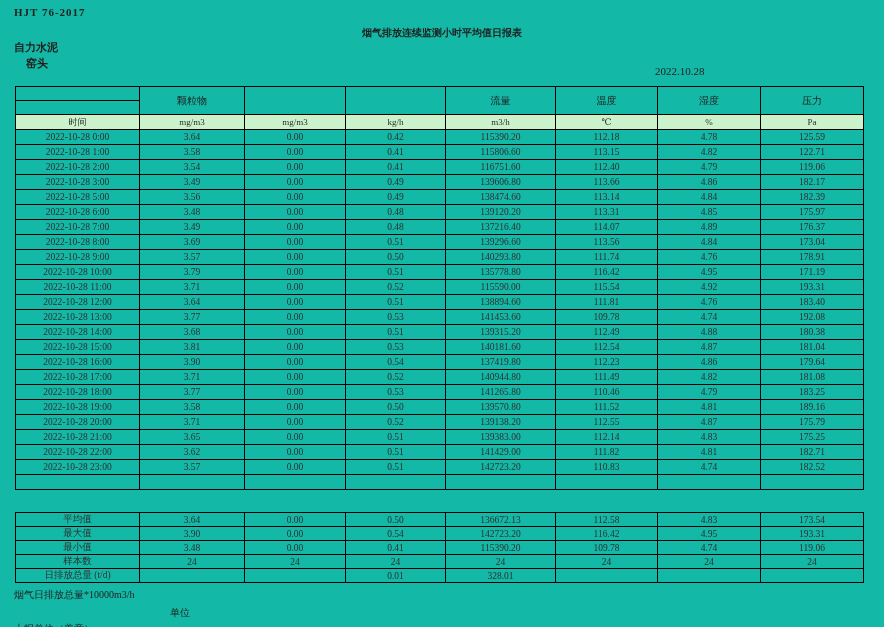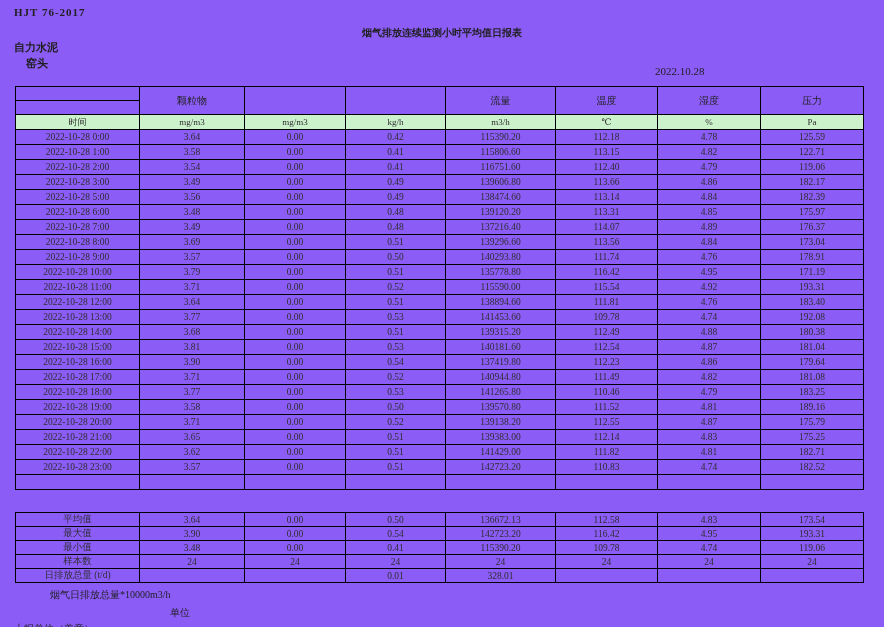--- a/index.html
+++ b/index.html
@@ -1,35 +1,35 @@
 <!DOCTYPE html>
 <html style="--band: #ccf2cc;"><head>
 <meta charset="utf-8">
 <style>
   html,body{margin:0;padding:0;background:#fff;}
-  .page{position:relative;width:884px;height:627px;background:#8b5cf6;overflow:hidden;
+  .page{position:relative;width:884px;height:627px;background:#14b8a6;overflow:hidden;
         font-family:"Liberation Serif","DejaVu Serif",serif;color:#1f1f1f;}
   .doc-code{position:absolute;top:6px;left:14px;font-size:11px;font-weight:bold;letter-spacing:1px;}
   .title{position:absolute;top:26px;left:0;width:884px;text-align:center;font-size:10px;font-weight:bold;}
   .company{position:absolute;top:40px;left:14px;font-size:11px;font-weight:bold;}
   .location{position:absolute;top:56px;left:14px;font-size:11px;font-weight:bold;margin-left:12px;}
   .date{position:absolute;top:57px;left:655px;font-size:11px;margin-top:8px;}
   table{border-collapse:collapse;table-layout:fixed;position:absolute;left:15px;width:848px;}
   .main-table{top:86px;}
   .summary-table{top:512px;}
   td,th{border:1px solid #000;text-align:center;vertical-align:middle;
         font-size:9.5px;font-weight:normal;padding:0;overflow:hidden;white-space:nowrap;color:#2e2e2e;}
   .group-row th{height:27px;font-size:10px;color:#222;}
   .unit-row th{height:14px;background:var(--band,#ccf2cc);font-size:9px;}
   .main-table tbody tr{height:15px;}
   .summary-table tbody tr{height:14px;}
   th.split{padding:0;}
   th.split .half{height:13px;}
   th.split .half.top{border-bottom:1px solid #000;}
-  .footer-note{position:absolute;top:588px;left:14px;font-size:10px;margin-left:36px;}
+  .footer-note{position:absolute;top:588px;left:14px;font-size:10px;}
   .footer-line{position:absolute;top:606px;left:0;width:884px;font-size:10px;}
   .footer-line .report-unit{position:absolute;left:14px;top:16px;}
   .footer-line .unit-label{position:absolute;left:170px;top:0;}
 </style>
 </head>
 <body>
 
 <div class="page">
 
   <div class="doc-code">HJT 76-2017</div>

